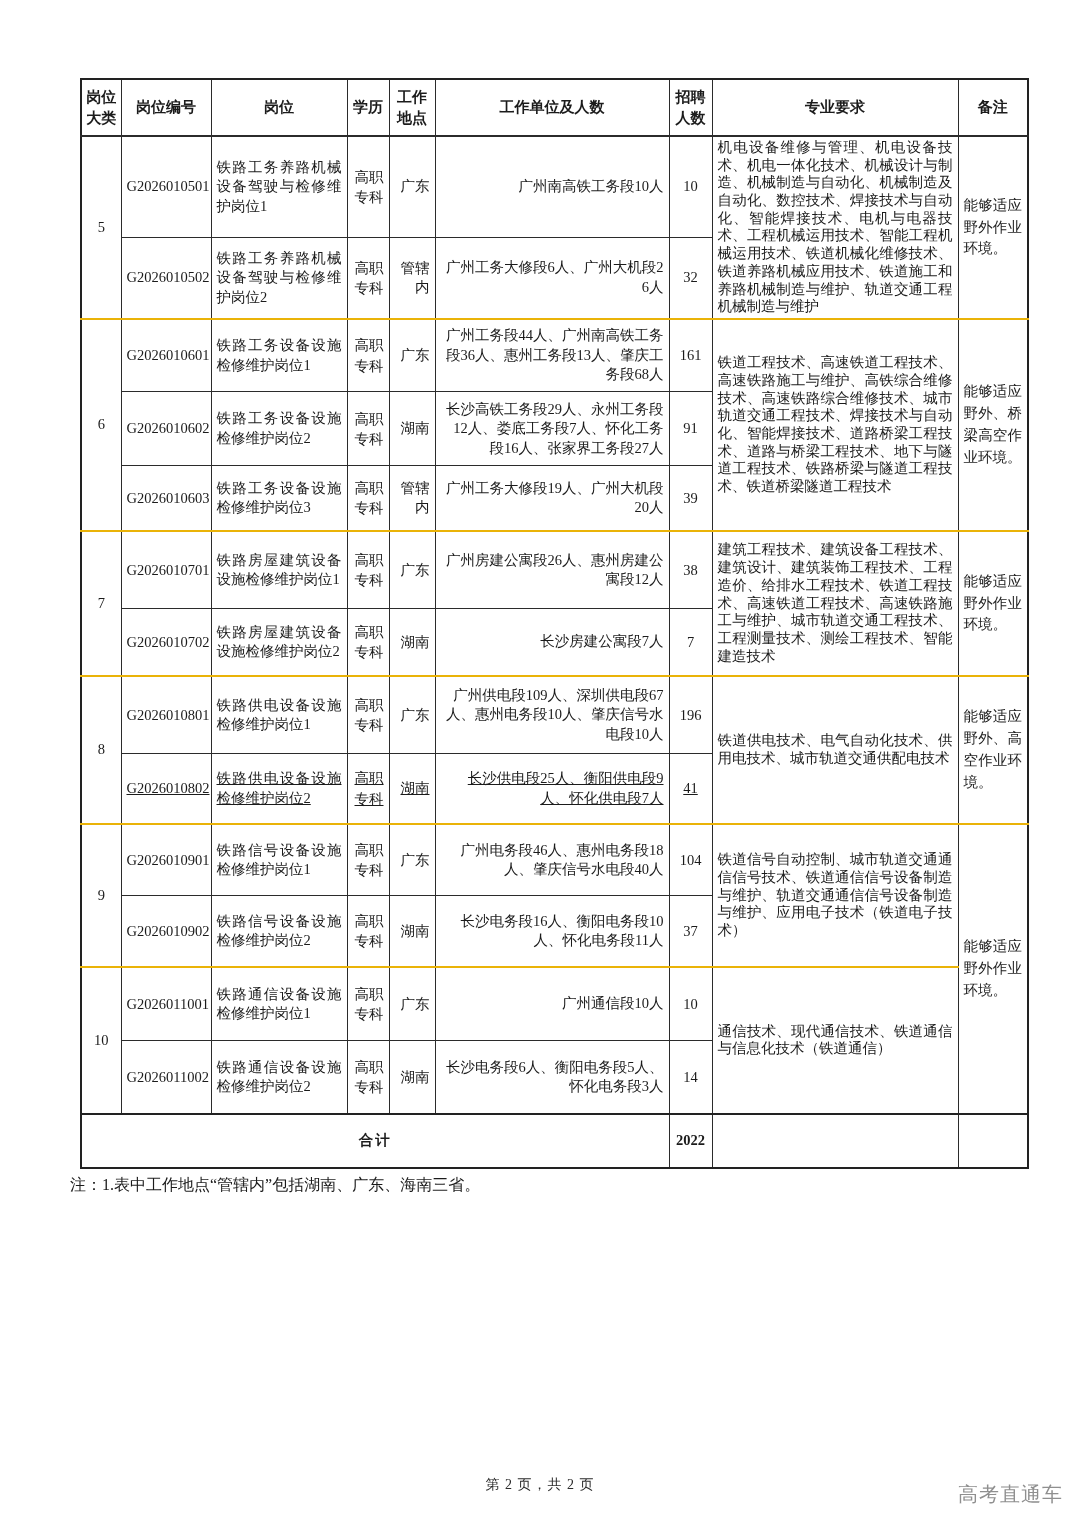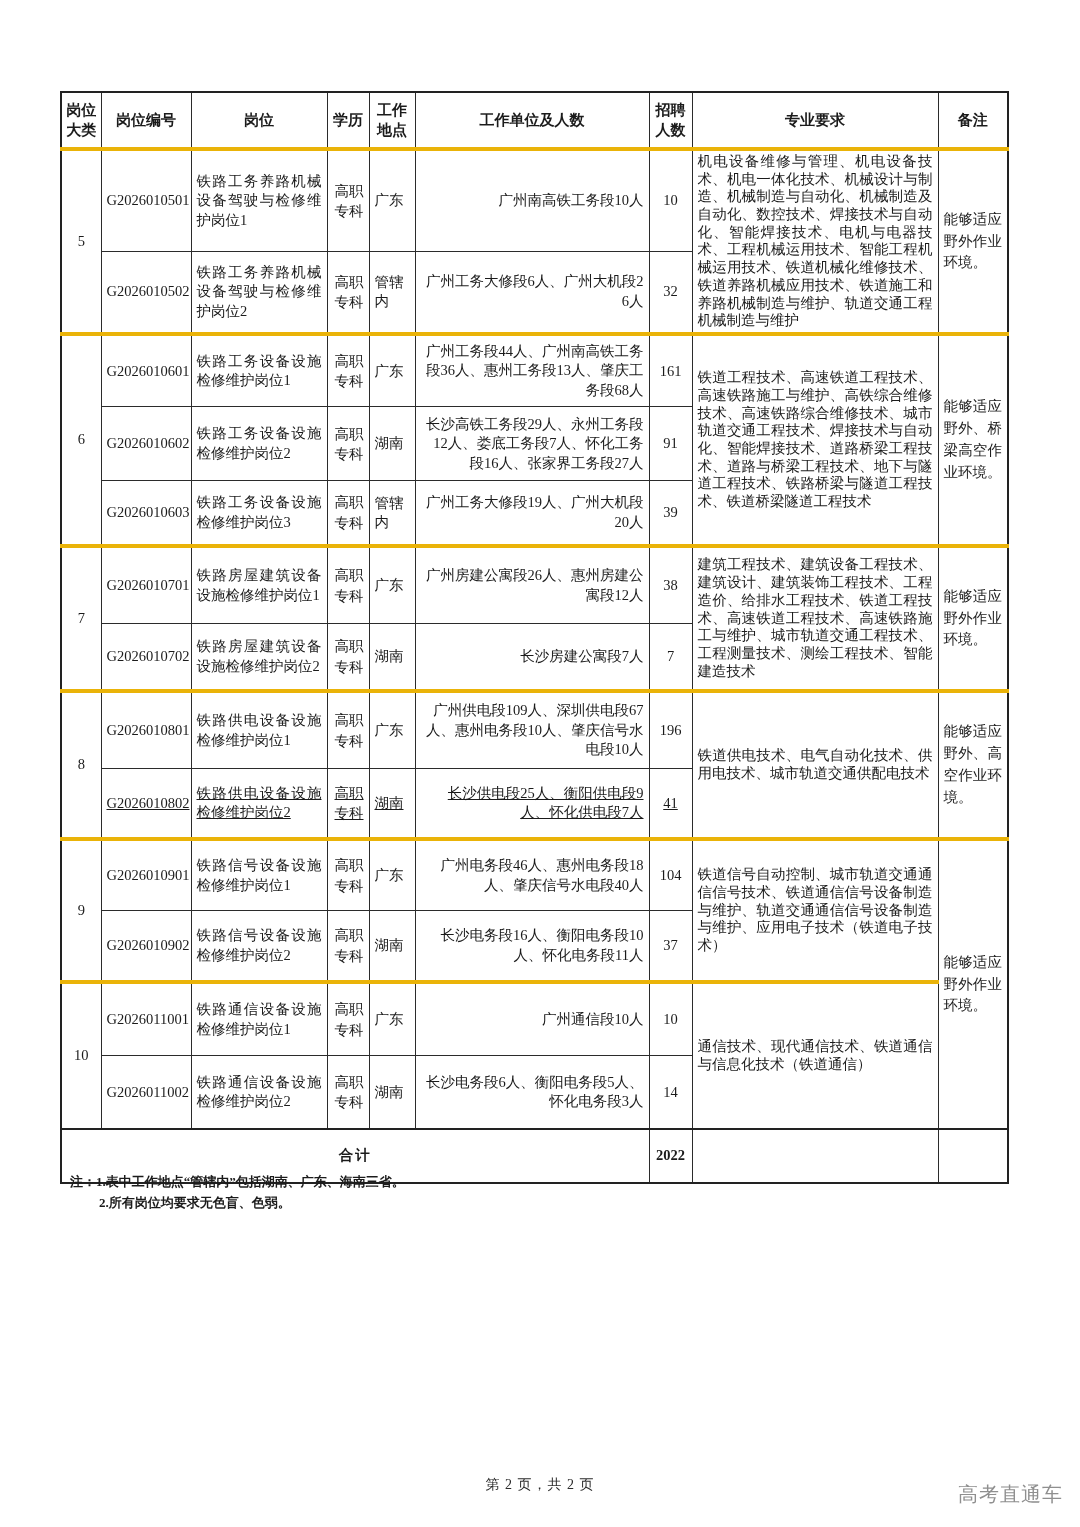--- a/index.html
+++ b/index.html
@@ -1,52 +1,51 @@
 <!DOCTYPE html>
 <html><head>
 <meta charset="utf-8">
 <style>
   html,body{margin:0;padding:0;background:#ffffff;}
   .page{
     position:relative;width:1080px;height:1527px;background:#ffffff;overflow:hidden;
     font-family:"Liberation Serif","DejaVu Serif",serif;color:#1b1b1b;
   }
   table.jobs{
-    position:absolute;left:60px;top:78px;width:947px;
+    position:absolute;left:80px;top:78px;width:947px;
     border-collapse:collapse;table-layout:fixed;
     border:2px solid #222222;
-    margin-top:13px;
   }
   table.jobs th,table.jobs td{
     border:1px solid #2b2b2b;
     font-size:14.5px;
     vertical-align:middle;
     padding:2px 5px;
     overflow:hidden;
     word-break:break-all;
   }
   table.jobs thead th{
     font-weight:bold;text-align:center;font-size:15px;padding:2px 2px;
     border-bottom-width:2px;line-height:1.35;
   }
-  tr.group-start>td{border-top:4px solid #eab308;}
+  tr.group-start>td{border-top:2px solid #eab308;}
   td.col-cat{text-align:center;font-size:15px;padding:2px 1px;}
   td.col-code{text-align:center;padding:2px 1px;white-space:nowrap;font-size:14.5px;}
   td.col-pos{text-align:justify;line-height:1.35;padding:2px 6px;}
   td.col-edu{text-align:right;padding:2px 6px;line-height:1.4;}
-  td.col-loc{text-align:left;padding:2px 1px;font-size:14px;}
+  td.col-loc{text-align:right;padding:2px 1px;font-size:14px;}
   td.col-units{text-align:right;line-height:1.35;padding:2px 6px;}
   td.col-count{text-align:center;font-size:15px;padding:2px 1px;}
   td.col-req{text-align:justify;line-height:1.22;padding:3px 7px;}
   td.col-remark{text-align:justify;line-height:1.5;padding:2px 6px;}
   tr.total-row td{border-top:2px solid #222222;}
   td.col-total{text-align:center;font-weight:bold;font-size:15.5px;letter-spacing:2px;}
   td.count-total{font-weight:bold;}
   .notes{
-    position:absolute;left:70px;top:1172px;font-size:13px;line-height:1.6;color:#1b1b1b;font-weight:bold;
+    position:absolute;left:70px;top:1172px;font-size:16px;line-height:1.6;color:#1b1b1b;
   }
   .notes .note-line2{margin-left:29px;}
   .footer-page{
     position:absolute;left:0;top:1476px;width:100%;text-align:center;
     font-size:14px;letter-spacing:1px;color:#2a2a2a;
   }
   .watermark{
     position:absolute;right:17px;top:1481px;
     font-family:"Liberation Sans","DejaVu Sans",sans-serif;
     font-size:20px;color:#8f8f8f;letter-spacing:1px;
@@ -208,19 +207,18 @@
           <td class="col-total" colspan="6">合计</td>
           <td class="col-count count-total">2022</td>
           <td class="col-req"></td>
           <td class="col-remark"></td>
         </tr>
       </tbody>
   </table>
 
   <div class="notes">
     <div class="note-line1">注：1.表中工作地点“管辖内”包括湖南、广东、海南三省。</div>
-    <div class="note-line2">2.所有岗位均要求无色盲、色弱。</div>
   </div>
 
   <div class="footer-page">第 2 页，共 2 页</div>
   <div class="watermark">高考直通车</div>
 
 </div>
 
 </body></html>

